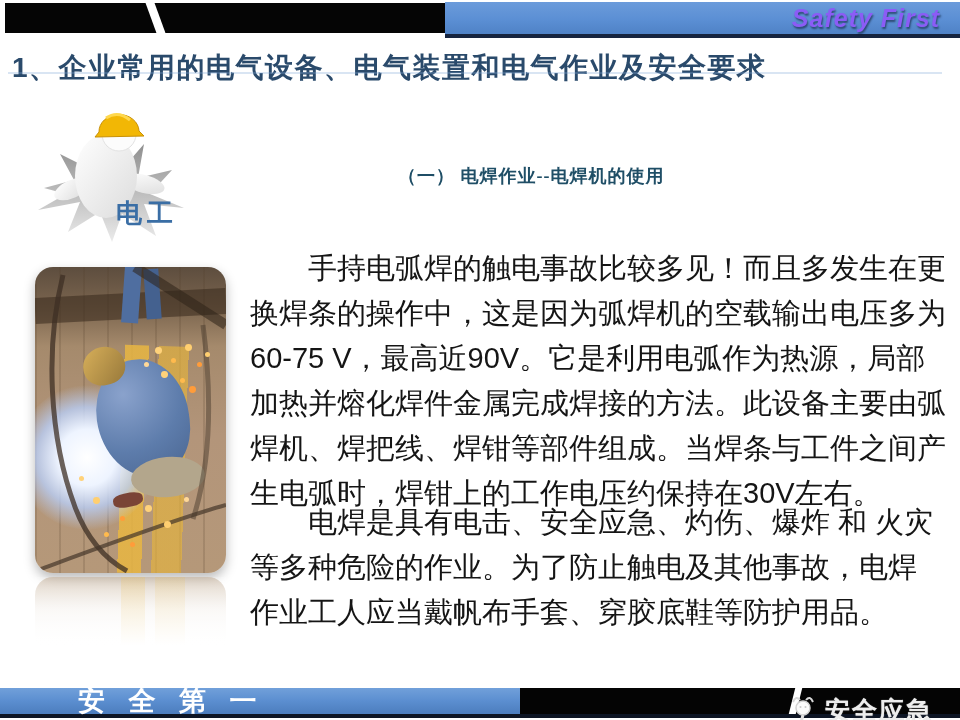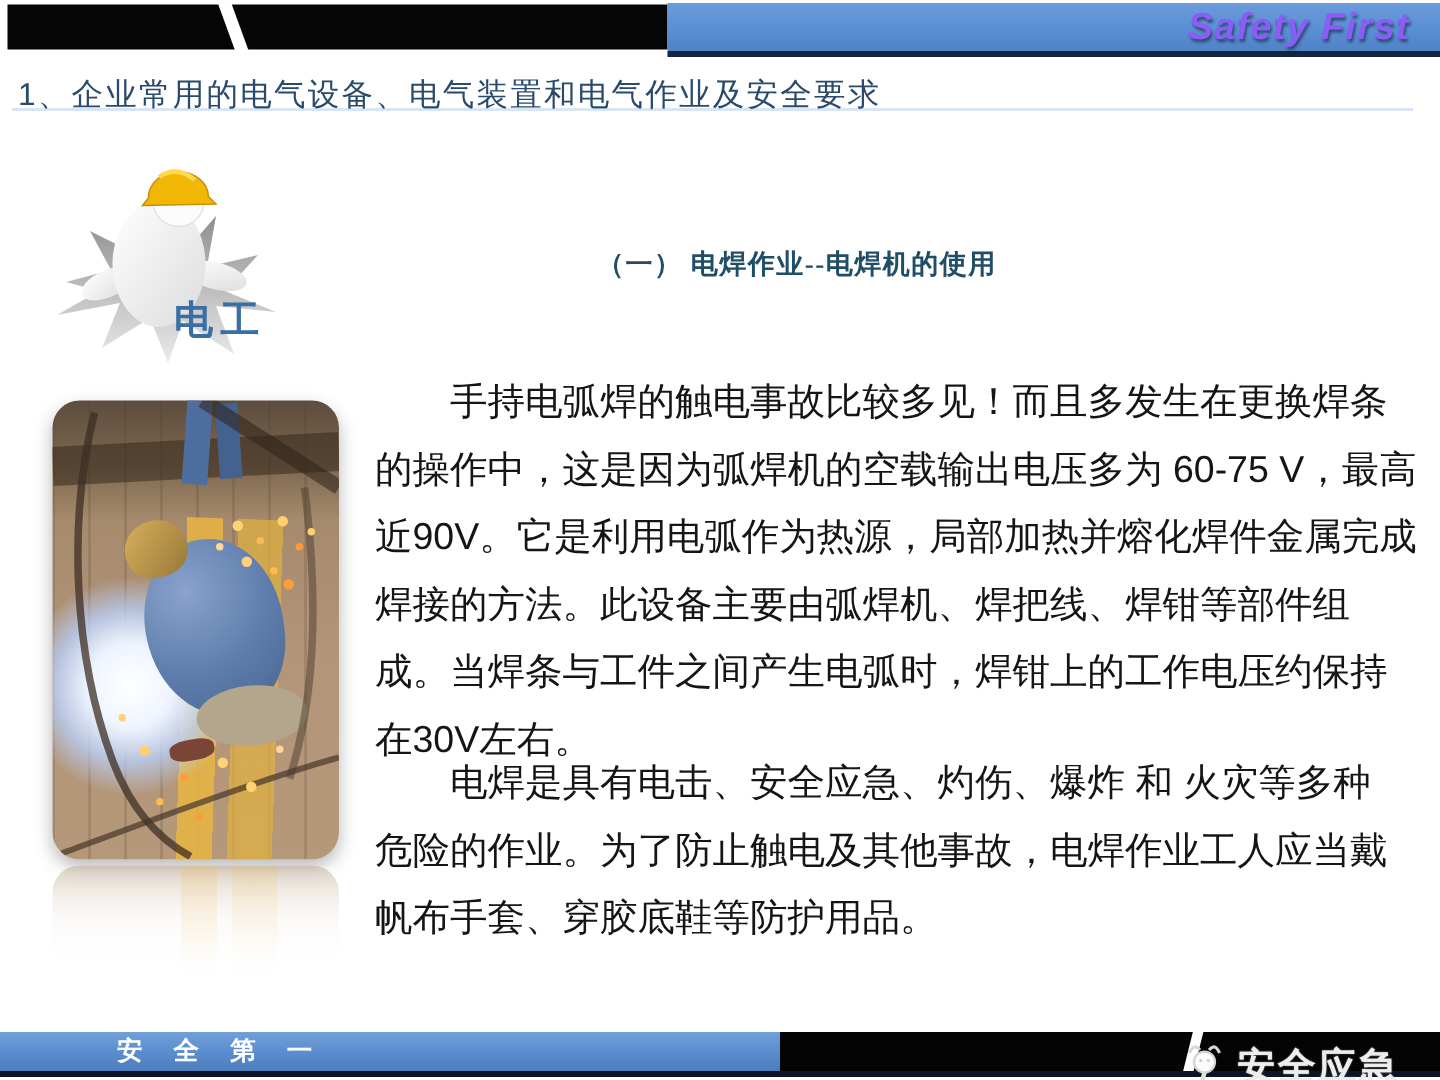--- a/index.html
+++ b/index.html
@@ -15,21 +15,21 @@
   .hdr-underbar{position:absolute;left:445px;top:34px;width:515px;height:4px;background:#16243f;}
   .brand{
     position:absolute;left:445px;top:2px;width:495px;height:32px;
     color:#8b5cf6;font-size:25px;font-weight:bold;font-style:italic;
     text-align:right;line-height:32px;letter-spacing:1px;
     text-shadow:1px 2px 2px rgba(10,20,40,.55);
   }
   
   .page-title{
     position:absolute;left:12px;top:49px;
-    font-size:21px;font-weight:normal;color:#2a4a6b;letter-spacing:1.5px;
+    font-size:28px;font-weight:bold;color:#2a4a6b;letter-spacing:1.5px;
   }
   .title-underline{position:absolute;left:8px;top:72px;width:934px;height:2px;background:rgba(130,170,215,.30);}
   
   .worker-art{position:absolute;left:26px;top:92px;width:185px;height:150px;}
   .worker-label{
     position:absolute;left:116px;top:196px;
     font-family:"Liberation Serif", serif;
     font-size:26px;font-weight:bold;color:#3a6ea5;letter-spacing:5px;
   }
   
@@ -79,33 +79,33 @@
   
   .photo-reflection{position:absolute;left:35px;top:577px;width:191px;height:72px;overflow:hidden;}
   .refl-base{position:absolute;inset:0;border-radius:18px 18px 0 0;
     background:linear-gradient(180deg,rgba(176,148,117,.50) 0%,rgba(205,188,168,.22) 45%,rgba(255,255,255,0) 100%);}
   .refl-stripes{position:absolute;inset:0;
     background:linear-gradient(90deg,transparent 0 86px,rgba(232,182,66,.28) 86px 110px,transparent 110px 120px,rgba(230,180,60,.2) 120px 150px,transparent 150px);}
   .refl-fade{position:absolute;inset:0;background:linear-gradient(180deg,rgba(255,255,255,.15) 0%,#ffffff 95%);}
   
   .body-text{position:absolute;left:250px;top:246px;width:698px;}
   .body-text p{
-    margin:0;font-size:25px;line-height:45px;color:#151515;
+    margin:0;font-size:29px;line-height:45px;color:#151515;
     text-indent:2em;text-align:left;
   }
   .body-text p + p{margin-top:-16px;padding-right:14px;}
   
   .ftr-blue{position:absolute;left:0;top:688px;width:520px;height:26px;
     background:linear-gradient(180deg,#71a0da 0%,#5b8ed0 50%,#4c7dbd 100%);}
   .ftr-black{position:absolute;left:520px;top:688px;width:440px;height:26px;background:#040404;}
   .ftr-slash{position:absolute;left:792px;top:686px;width:7px;height:30px;background:#ffffff;transform:skewX(-14deg);}
   .ftr-bottomline{position:absolute;left:0;top:714px;width:960px;height:4px;background:#0d1524;}
   .slogan{
     position:absolute;left:78px;top:688px;height:33px;line-height:26px;
-    color:#ffffff;font-size:17px;font-weight:bold;letter-spacing:8px;
+    color:#ffffff;font-size:27px;font-weight:bold;letter-spacing:8px;
   }
   .watermark{
     position:absolute;left:788px;top:662px;height:32px;z-index:5;
     display:flex;align-items:center;gap:7px;margin-top:32px;
   }
   .watermark-text{
     font-size:25px;font-weight:bold;letter-spacing:2px;color:#ededed;
     text-shadow:0 0 1px #c9c9c9;
   }
 </style>

